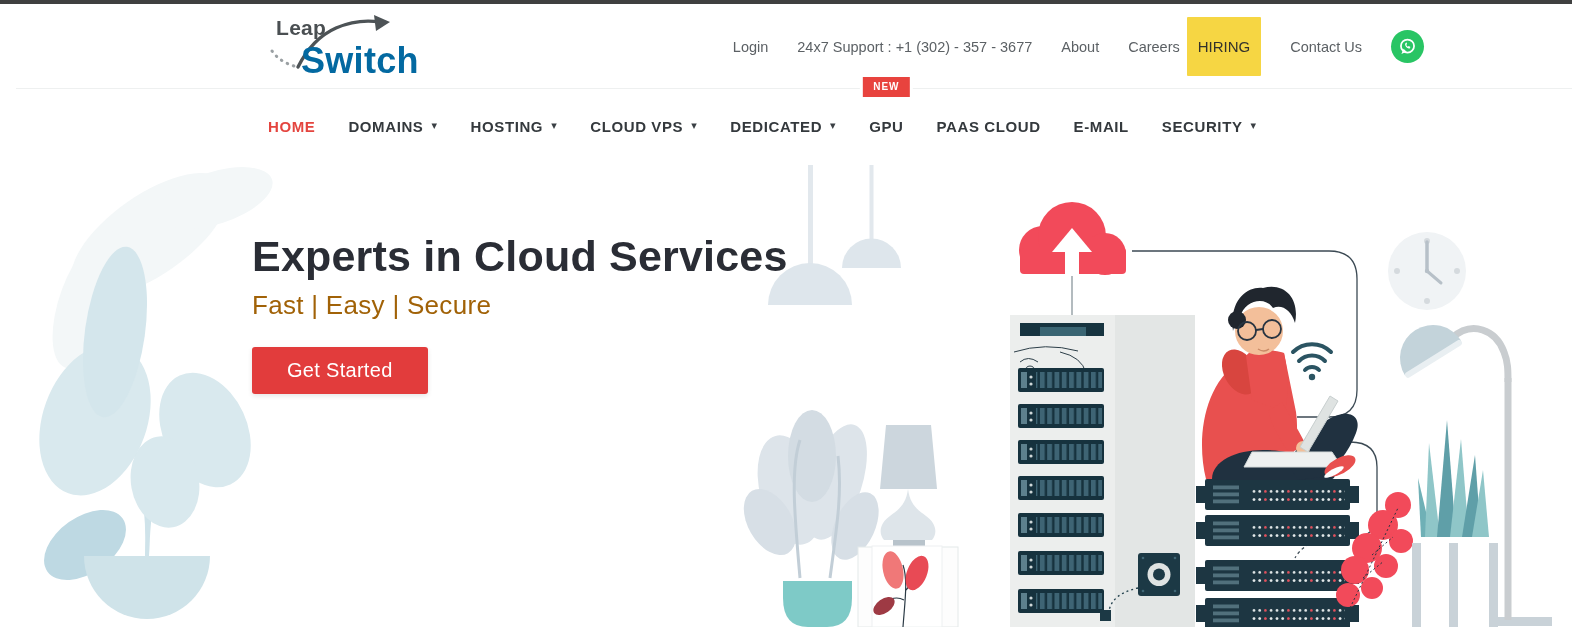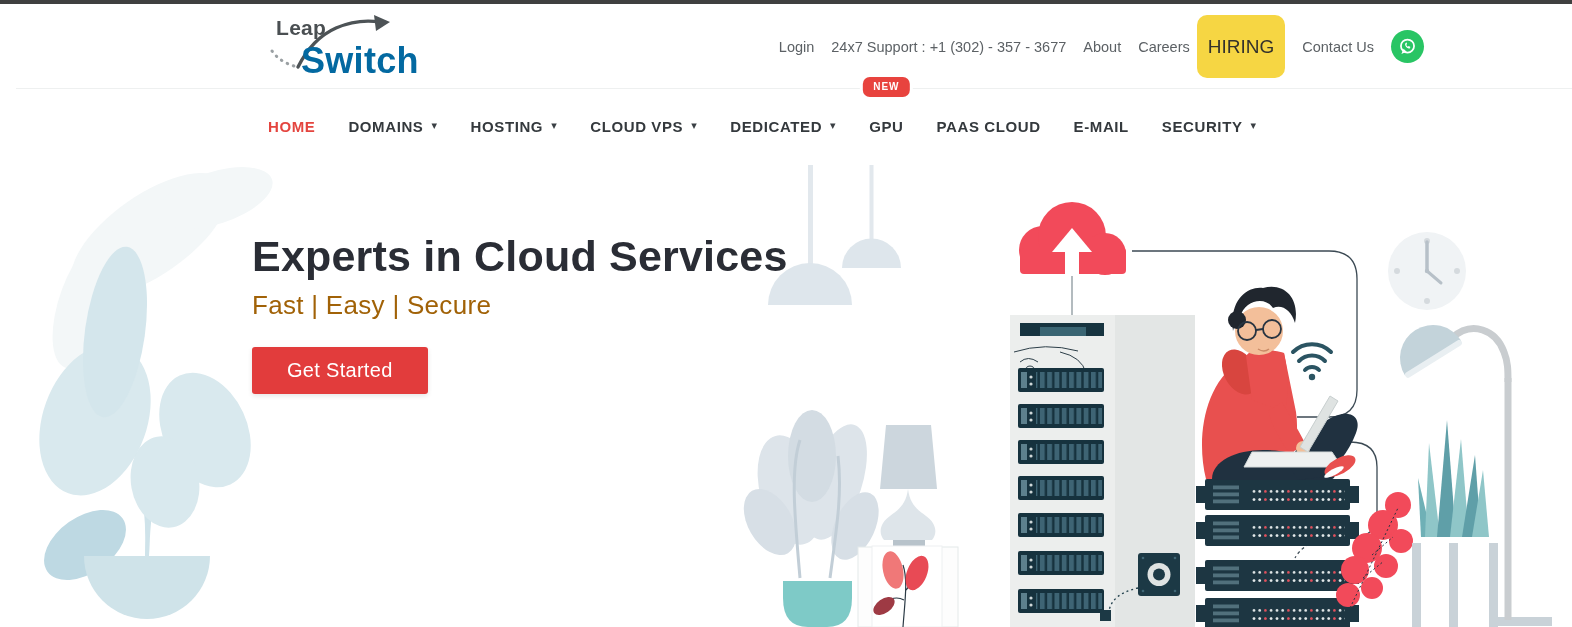--- a/index.html
+++ b/index.html
@@ -11,37 +11,37 @@
   .top-strip { position:absolute; top:0; left:0; width:100%; height:4px; background:#3f4040; z-index:5; }
 
   
   .header { position:absolute; top:4px; left:16px; width:100%; height:85px; background:#fff;
     border-bottom:1px solid #eef0f0; z-index:4; }
   .logo { position:absolute; left:248px; top:10px; width:160px; height:66px; cursor:pointer; }
   .logo-line1 { position:absolute; left:12px; top:2px; font-size:21px; font-weight:600; color:#4a4f52; letter-spacing:.3px; }
   .logo-line2 { position:absolute; left:37px; top:26px; font-size:36px; font-weight:700; color:#0369a1; letter-spacing:.3px; }
   .logo-arrow { position:absolute; left:0; top:0; }
 
-  .top-menu { position:absolute; right:164px; top:0; height:85px; display:flex; align-items:center; gap:17px; }
+  .top-menu { position:absolute; right:164px; top:0; height:85px; display:flex; align-items:center; gap:29px; }
   .top-link { font-size:14.5px; color:#5c6165; text-decoration:none; cursor:pointer; display:flex; align-items:center; gap:7px; white-space:nowrap; }
-  .hiring-badge { background:#f6d643; color:#33322c; font-size:19px; font-weight:500;
-    padding:22px 11px; border-radius:10px; line-height:1; }
+  .hiring-badge { background:#f6d643; color:#33322c; font-size:15px; font-weight:500;
+    padding:22px 11px; border-radius:1px; line-height:1; }
   .wa-btn { width:33px; height:33px; border-radius:50%; background:#29c564; display:flex;
     align-items:center; justify-content:center; cursor:pointer; border:none; }
 
   
   .nav { position:absolute; top:89px; left:0; width:100%; height:75px; display:flex;
     align-items:center; gap:33px; padding-left:268px; z-index:4; }
   .nav-link { position:relative; font-size:15px; font-weight:700; letter-spacing:.6px;
     color:#34393d; text-decoration:none; cursor:pointer; display:flex; align-items:center; white-space:nowrap; }
   .nav-link.active { color:#e4453f; }
   .caret { font-size:11px; margin-left:8px; color:#3a3f44; transform:translateY(-1px); }
   .new-badge { position:absolute; top:-41px; left:50%; transform:translateX(-50%);
     background:#e8433e; color:#fff; font-size:10px; font-weight:700; letter-spacing:1px;
-    padding:5px 10px; border-radius:7px; box-shadow:0 0 0 3px #fff; line-height:1; }
+    padding:5px 10px; border-radius:0; box-shadow:0 0 0 3px #fff; line-height:1; }
 
   
   .hero-copy { position:absolute; left:252px; top:232px; width:660px; z-index:3; }
   .hero-title { font-size:43px; font-weight:700; color:#2a2d35; letter-spacing:.2px; white-space:nowrap; line-height:1.15; }
   .hero-sub { margin-top:9px; font-size:26px; font-weight:400; color:#a16207; letter-spacing:.3px; }
   .hero-list { margin-top:24px; list-style:disc; padding-left:20px; color:#4e5256; }
   .hero-list li { font-size:17px; line-height:29px; letter-spacing:.2px; }
   .cta { margin-top:26px; display:inline-block; background:#e23c3c; color:#fff; font-size:20px;
     letter-spacing:.3px; padding:12px 35px; border:none; border-radius:3px; cursor:pointer;
     box-shadow:0 2px 5px rgba(0,0,0,.10); font-family:inherit; }

